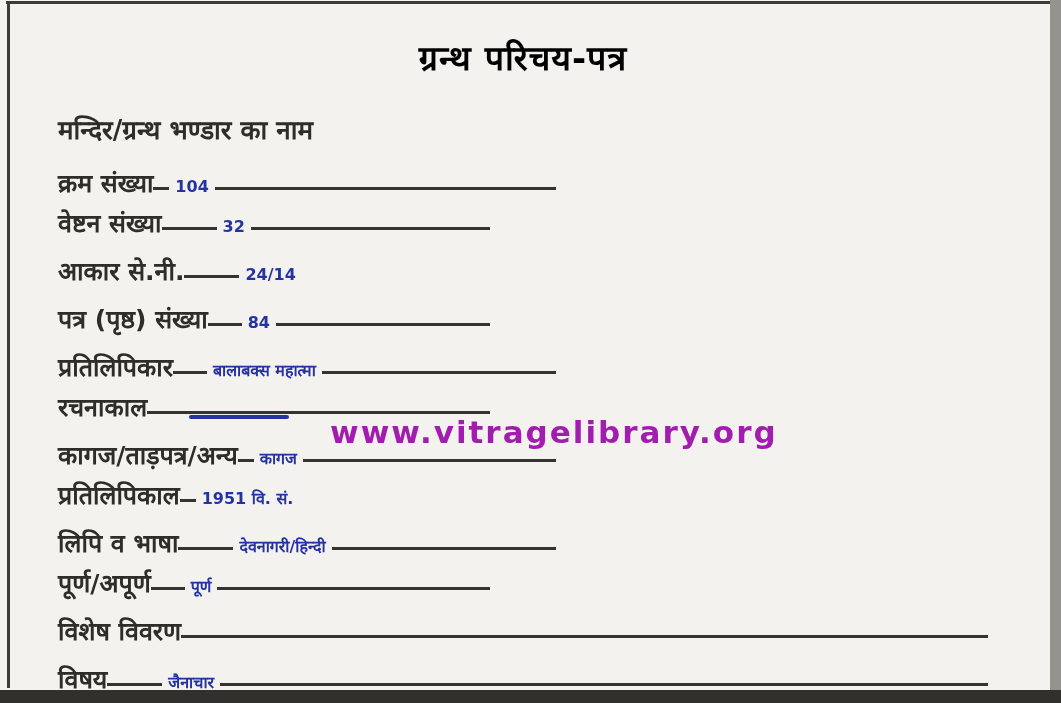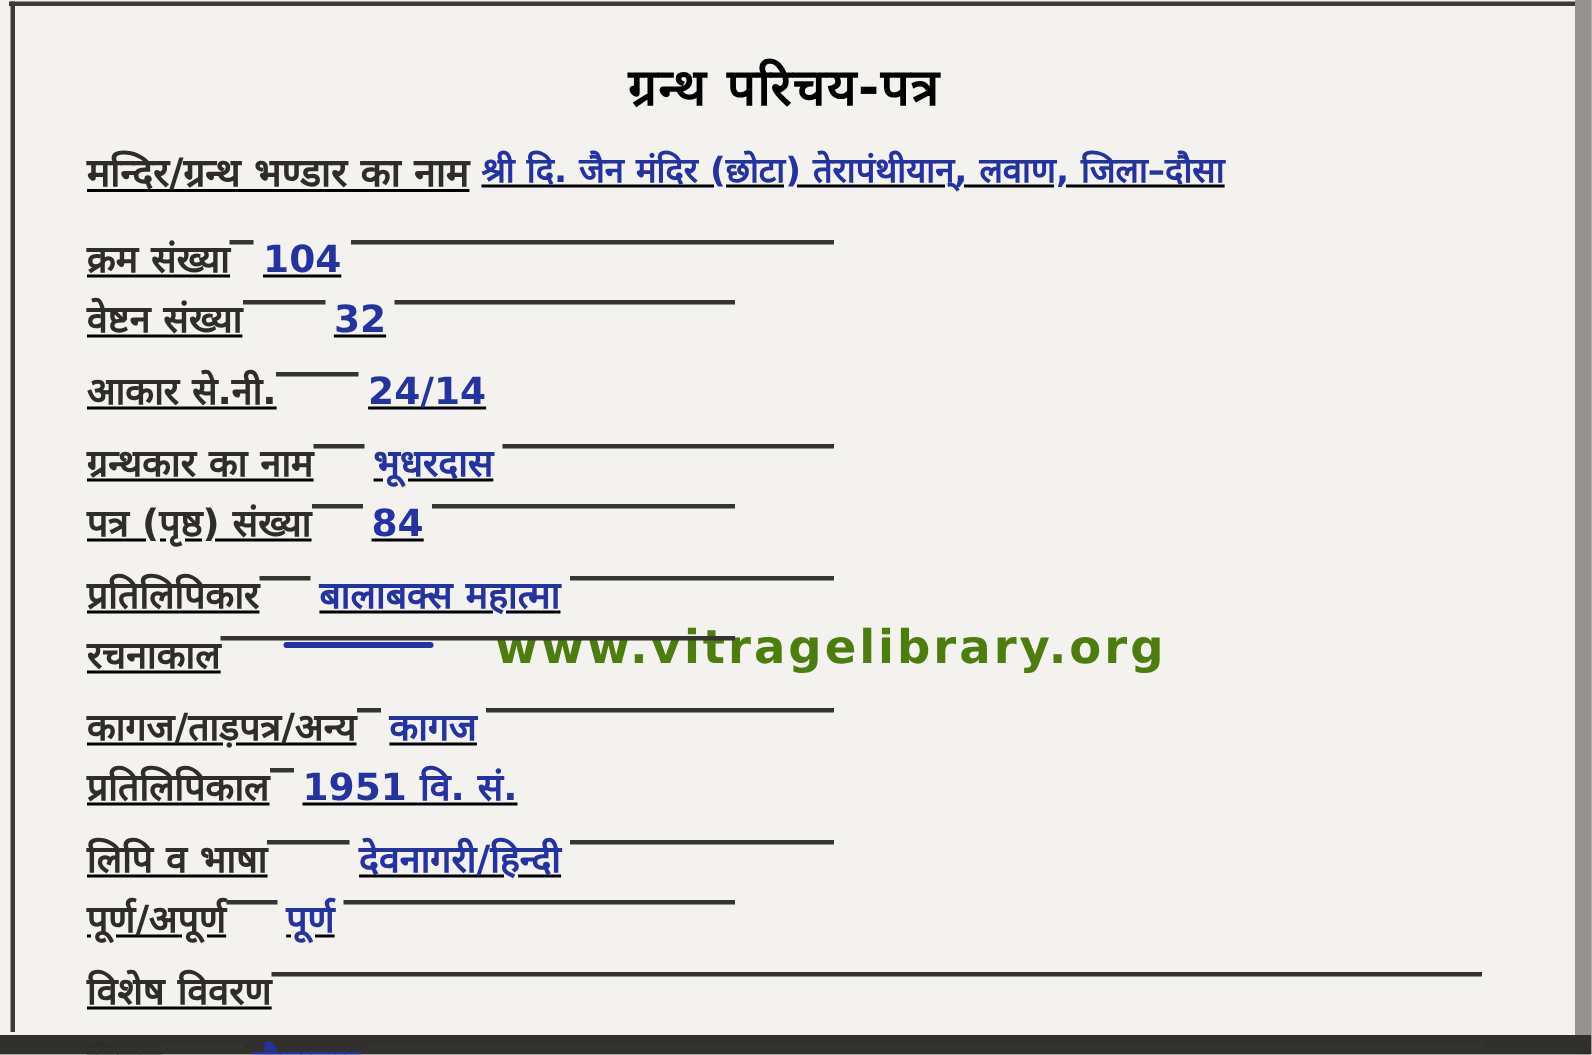--- a/index.html
+++ b/index.html
@@ -17,27 +17,27 @@
   .edge-right{position:absolute;right:0;top:0;width:11px;height:703px;background:#95938e;}
   .edge-bottom{position:absolute;left:0;bottom:0;width:1061px;height:13px;background:#31302d;}
 
   .content{position:absolute;left:58px;top:34px;width:930px;}
 
   .title{
     text-align:center;font-size:34px;font-weight:700;color:#000000;
     letter-spacing:1px;margin:0 0 22px 0;
   }
 
-  .frow{display:flex;align-items:flex-start;height:40px;margin-bottom:8px;position:relative;text-decoration:underline;}
+  .frow{display:flex;align-items:flex-end;height:40px;margin-bottom:8px;position:relative;}
   .header-row{height:44px;margin-bottom:13px;}
 
   .lbl{font-size:25px;font-weight:700;color:#2e2d29;white-space:nowrap;line-height:1.15;}
   .hdr-lbl{font-size:26px;}
   .val{
-    font-size:25px;font-weight:700;color:#2533a2;white-space:nowrap;
+    font-size:16px;font-weight:700;color:#2533a2;white-space:nowrap;
     margin:0 6px 3px 6px;line-height:1.1;
   }
   .hdr-val{font-size:23px;margin-left:8px;margin-bottom:2px;}
 
   .seg,.fill{border-bottom:3px solid #35342f;margin-bottom:9px;height:1px;}
   .seg{flex:0 0 34px;}
   .seg-sm{flex:0 0 16px;}
   .seg-lg{flex:0 0 55px;}
   .fill{flex:1 1 auto;position:relative;}
   .fill.faint{border-bottom-color:rgba(60,59,55,0.25);}
@@ -51,42 +51,41 @@
 
   .blank-dash{
     position:absolute;left:42px;bottom:-8px;width:100px;height:4px;
     background:#2533a2;border-radius:2px;
   }
   .checked-wrap{position:relative;display:inline-block;}
   .check-svg{position:absolute;left:-8px;top:-18px;width:62px;height:56px;pointer-events:none;}
 
   .watermark{
     position:absolute;left:330px;top:414px;
-    font-size:31px;font-weight:700;color:#4d7c0f;letter-spacing:2px;
+    font-size:31px;font-weight:700;color:#a21caf;letter-spacing:2px;
     pointer-events:none;user-select:none;
   }
 </style>
 </head>
 <body>
 
 <div class="paper">
   <div class="edge-top"></div>
   <div class="edge-left"></div>
   <div class="edge-right"></div>
   <div class="edge-bottom"></div>
 
   <div class="watermark">www.vitragelibrary.org</div>
 
   <div class="content">
 
     <div class="title">ग्रन्थ परिचय-पत्र</div>
 
     <div class="frow header-row">
       <span class="lbl hdr-lbl">मन्दिर/ग्रन्थ भण्डार का नाम</span>
-      <span class="val hdr-val">श्री दि. जैन मंदिर (छोटा) तेरापंथीयान्, लवाण, जिला–दौसा</span>
     </div>
 
     <div class="cols">
       <div class="col-l">
           <div class="frow">
         <span class="lbl">क्रम संख्या</span>
         <span class="seg seg-sm"></span>
         <span class="val">104</span>
         <span class="fill"></span>
       </div>
@@ -106,28 +105,20 @@
           <div class="frow">
         <span class="lbl">आकार से.नी.</span>
         <span class="seg seg-lg"></span>
         <span class="val">24/14</span>
         <span class="fill none"></span>
       </div>
         </div>
     </div>
 
     <div class="cols">
-      <div class="col-l">
-          <div class="frow">
-        <span class="lbl">ग्रन्थकार का नाम</span>
-        <span class="seg"></span>
-        <span class="val">भूधरदास</span>
-        <span class="fill"></span>
-      </div>
-        </div>
       <div class="col-r">
           <div class="frow">
         <span class="lbl">पत्र (पृष्ठ) संख्या</span>
         <span class="seg"></span>
         <span class="val">84</span>
         <span class="fill"></span>
       </div>
         </div>
     </div>
 

